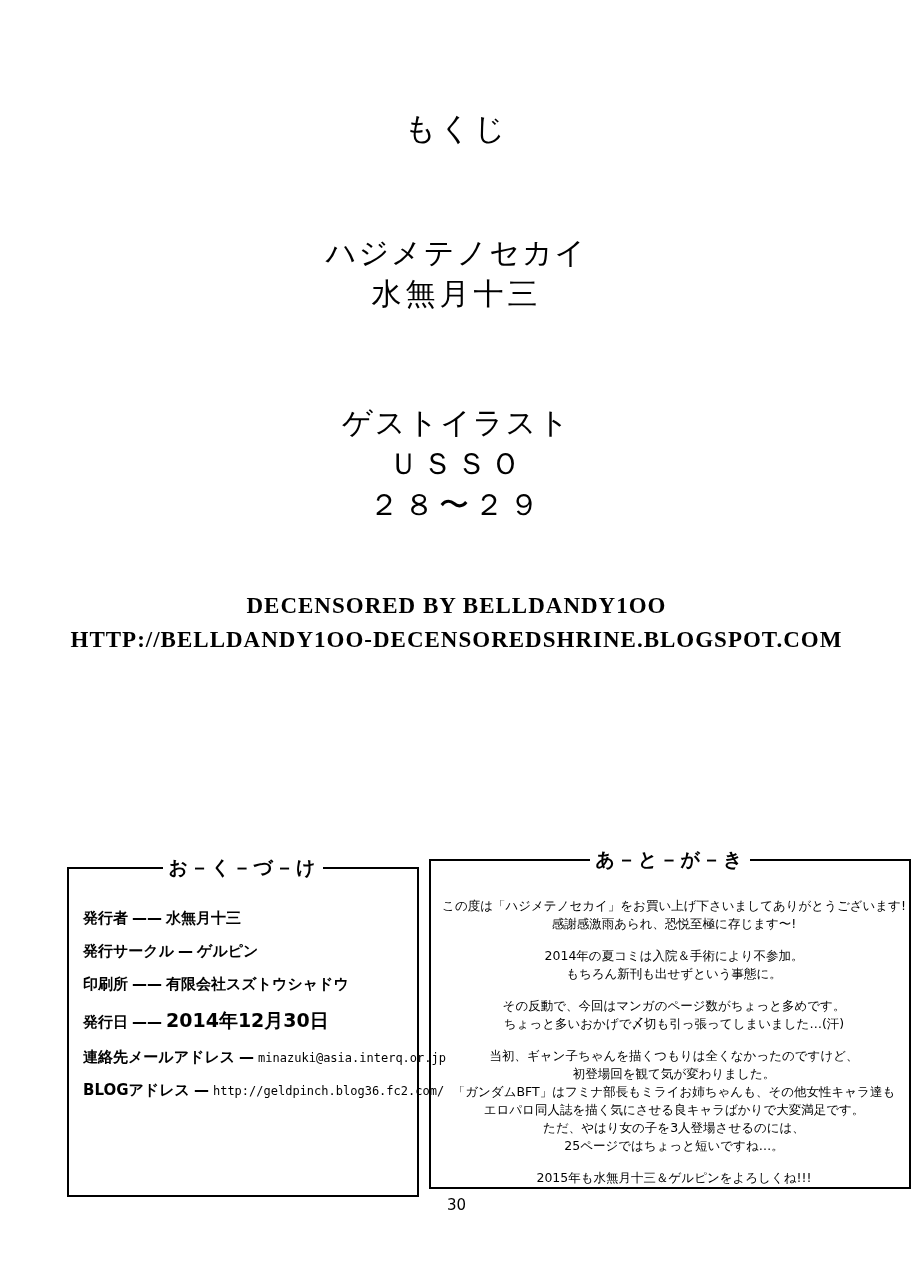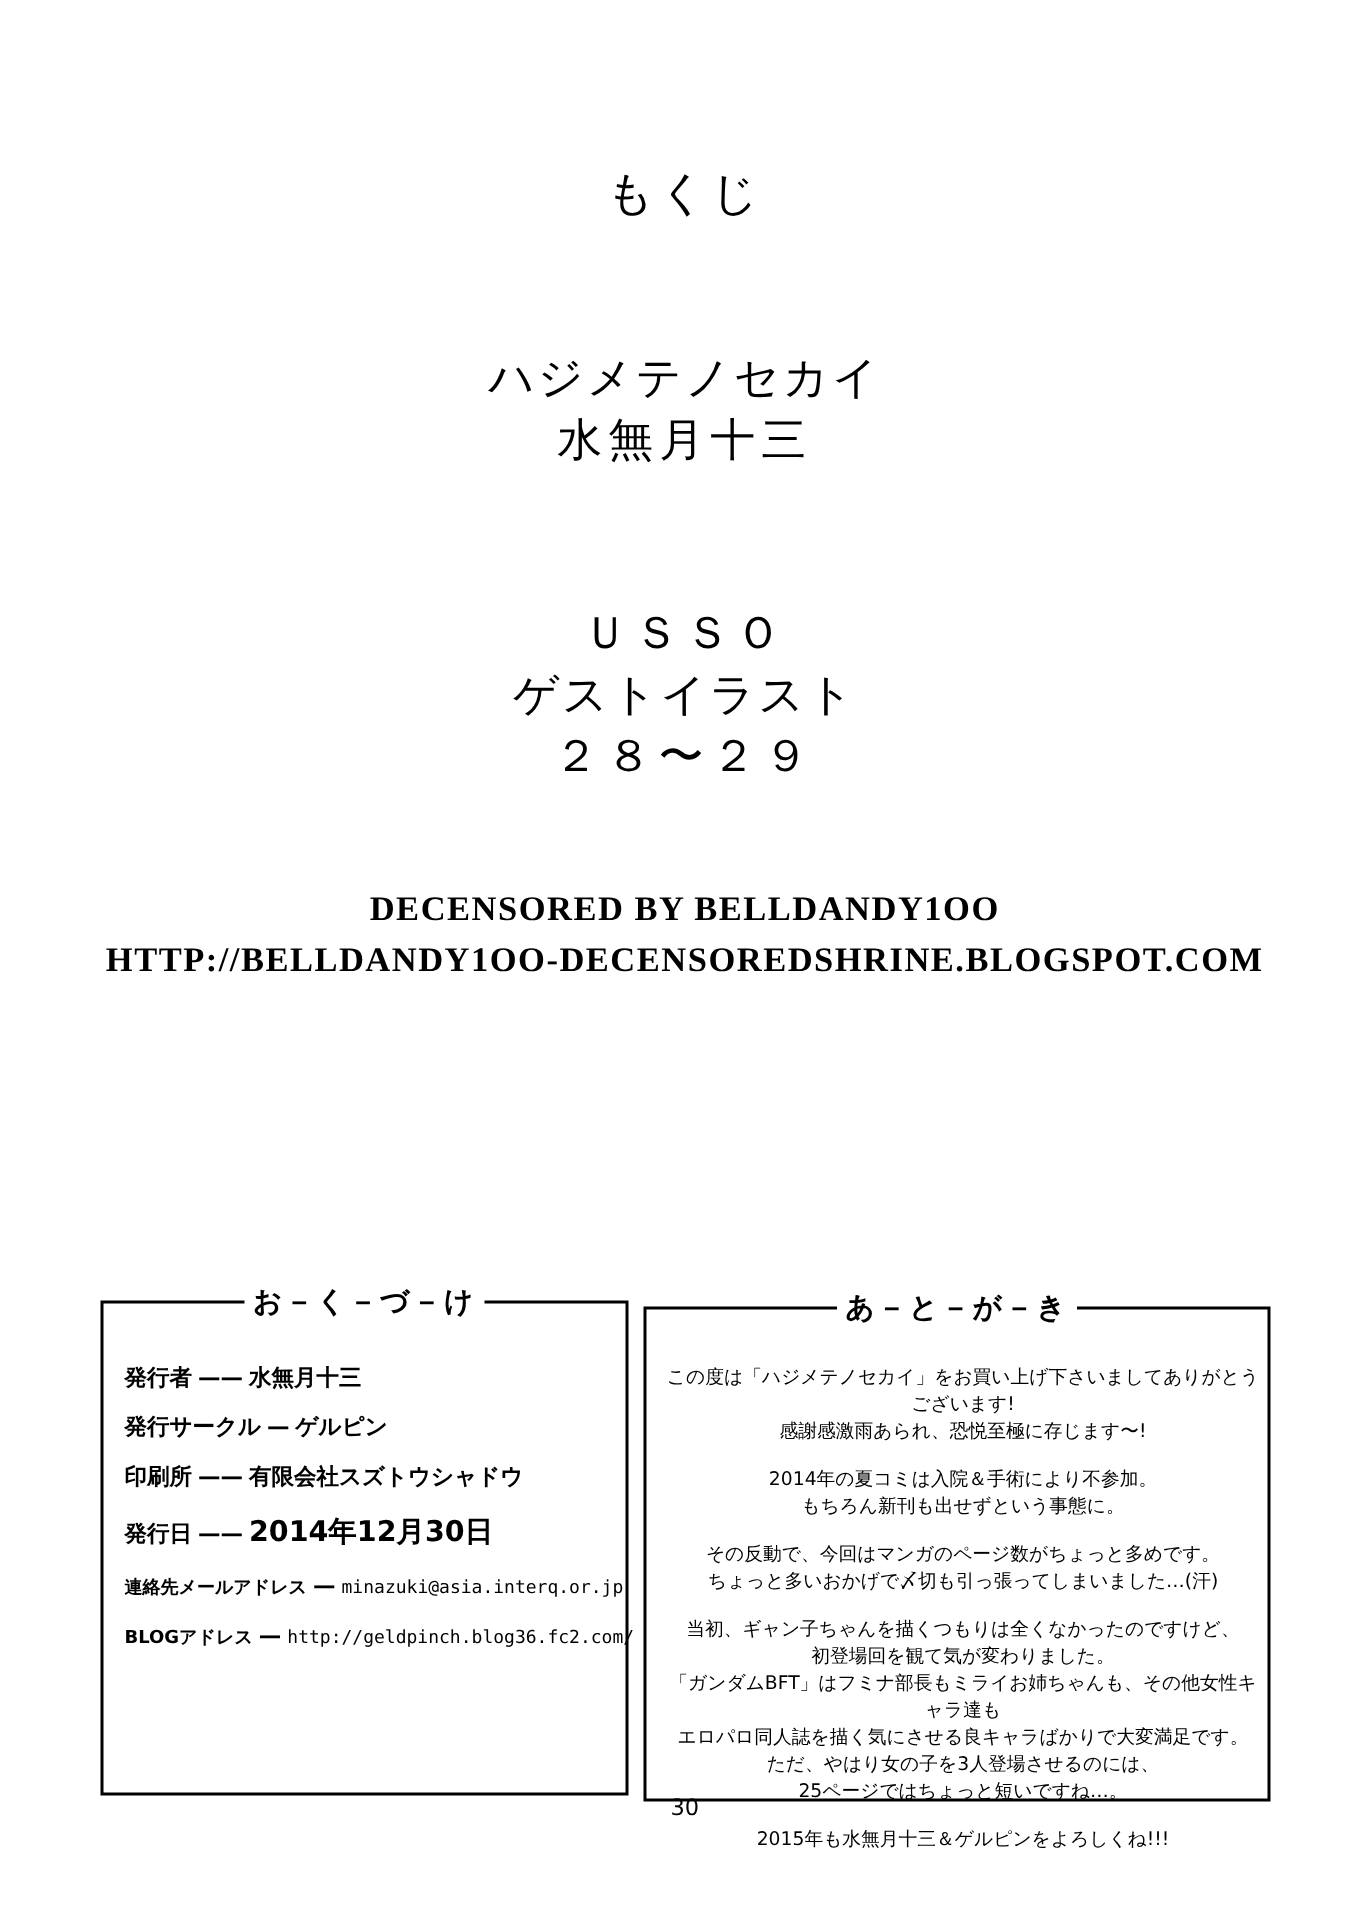--- a/index.html
+++ b/index.html
@@ -72,22 +72,22 @@
     box-sizing: border-box;
   }
   .panel-left {
     left: 0;
     top: 12px;
     width: 352px;
     height: 330px;
   }
   .panel-right {
     left: 362px;
-    top: 16px;
-    width: 418px;
+    top: 4px;
+    width: 482px;
     height: 330px;
   }
   .panel-heading {
     position: absolute;
     top: -14px;
     left: 0;
     width: 100%;
     text-align: center;
   }
   .panel-heading span {
@@ -128,21 +128,21 @@
   .col-value.big {
     font-size: 19px;
   }
   .col-value.mono {
     font-family: "DejaVu Sans Mono", monospace;
     font-size: 12px;
     font-weight: normal;
     letter-spacing: 0px;
   }
   .col-label.small {
-    font-size: 12px;
+    font-size: 15px;
   }
 
   
   .afterword {
     padding: 36px 2px 0 10px;
     text-align: center;
     font-family: "DejaVu Sans", sans-serif;
     font-size: 12.5px;
     line-height: 18px;
   }
@@ -169,22 +169,22 @@
 
 <div class="toc">
   <div class="toc-title">もくじ</div>
 
   <div class="entry entry-1">
     <div class="entry-line">ハジメテノセカイ</div>
     <div class="entry-line name">水無月十三</div>
   </div>
 
   <div class="entry entry-2">
+    <div class="entry-line">ゲストイラスト</div>
     <div class="entry-line name">ＵＳＳＯ</div>
-    <div class="entry-line">ゲストイラスト</div>
     <div class="entry-line pages">２８〜２９</div>
   </div>
 
   <div class="credit">
     <div class="credit-line-1">DECENSORED BY BELLDANDY1OO</div>
     <div class="credit-line-2">HTTP://BELLDANDY1OO-DECENSOREDSHRINE.BLOGSPOT.COM</div>
   </div>
 </div>
 
 <div class="panels">

